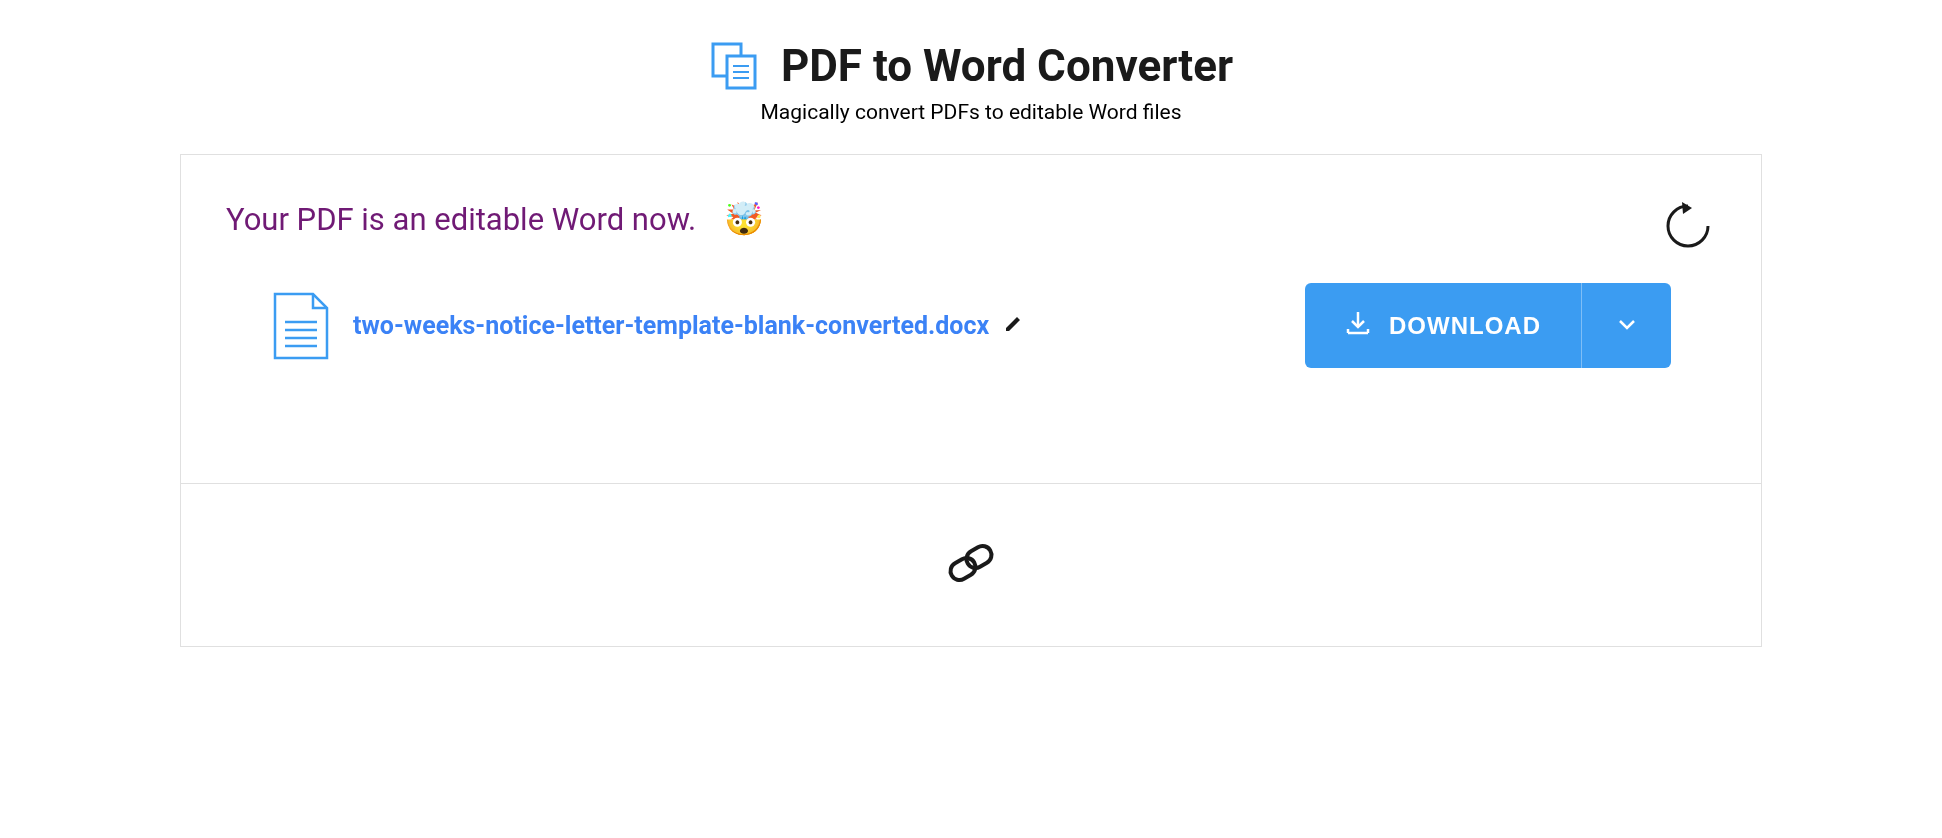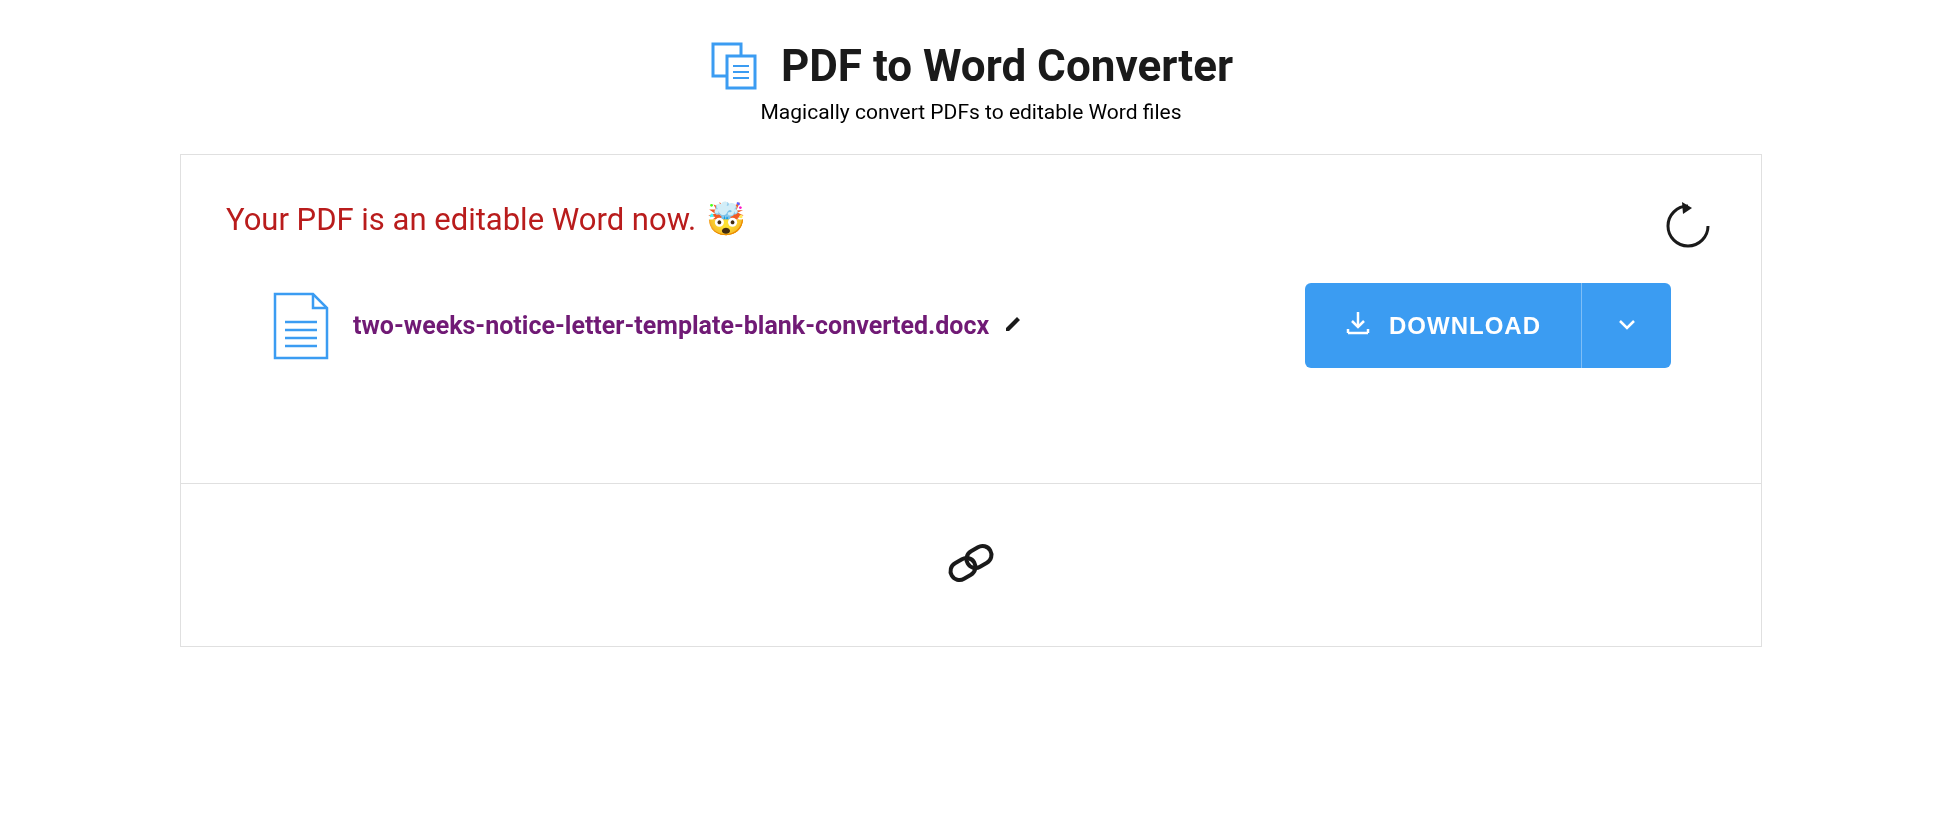--- a/index.html
+++ b/index.html
@@ -42,25 +42,25 @@
     .main-box {
       border: 1px solid #e0e0e0;
       background: #ffffff;
     }
     .top-section {
       padding: 45px 45px 60px;
       position: relative;
     }
     .status-text {
       font-size: 31px;
-      color: #b91c1c;
+      color: #701a75;
       font-weight: 400;
       display: flex;
       align-items: center;
-      gap: 10px;
+      gap: 28px;
     }
     .emoji {
       font-size: 32px;
     }
     .restart-btn {
       position: absolute;
       top: 45px;
       right: 45px;
       width: 56px;
       height: 56px;
@@ -80,21 +80,21 @@
       align-items: center;
       gap: 22px;
     }
     .file-icon {
       width: 60px;
       height: 72px;
     }
     .file-name {
       font-size: 25px;
       font-weight: 700;
-      color: #701a75;
+      color: #3b82f6;
     }
     .edit-icon {
       margin-left: 10px;
       cursor: pointer;
       display: inline-flex;
     }
     .download-group {
       display: flex;
     }
     .download-btn {

